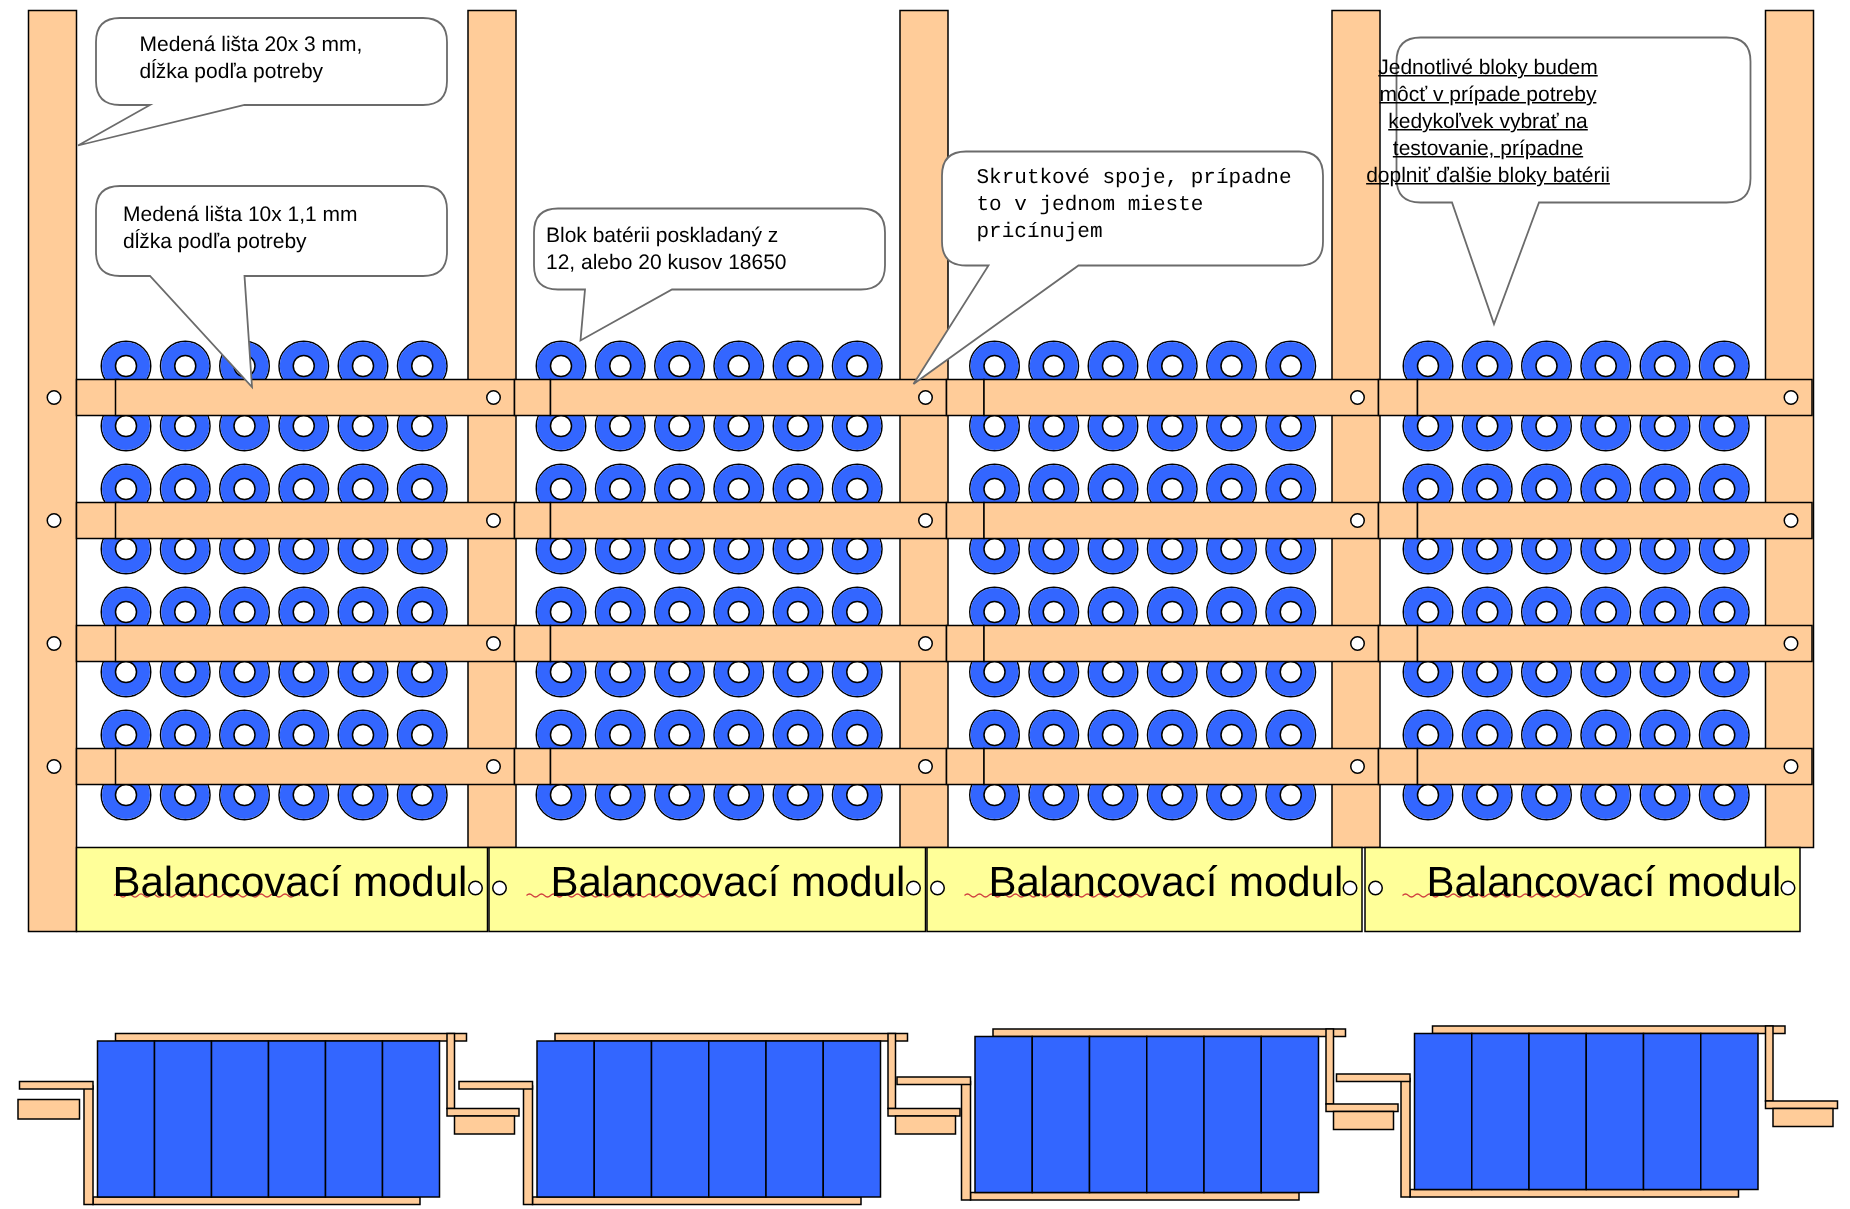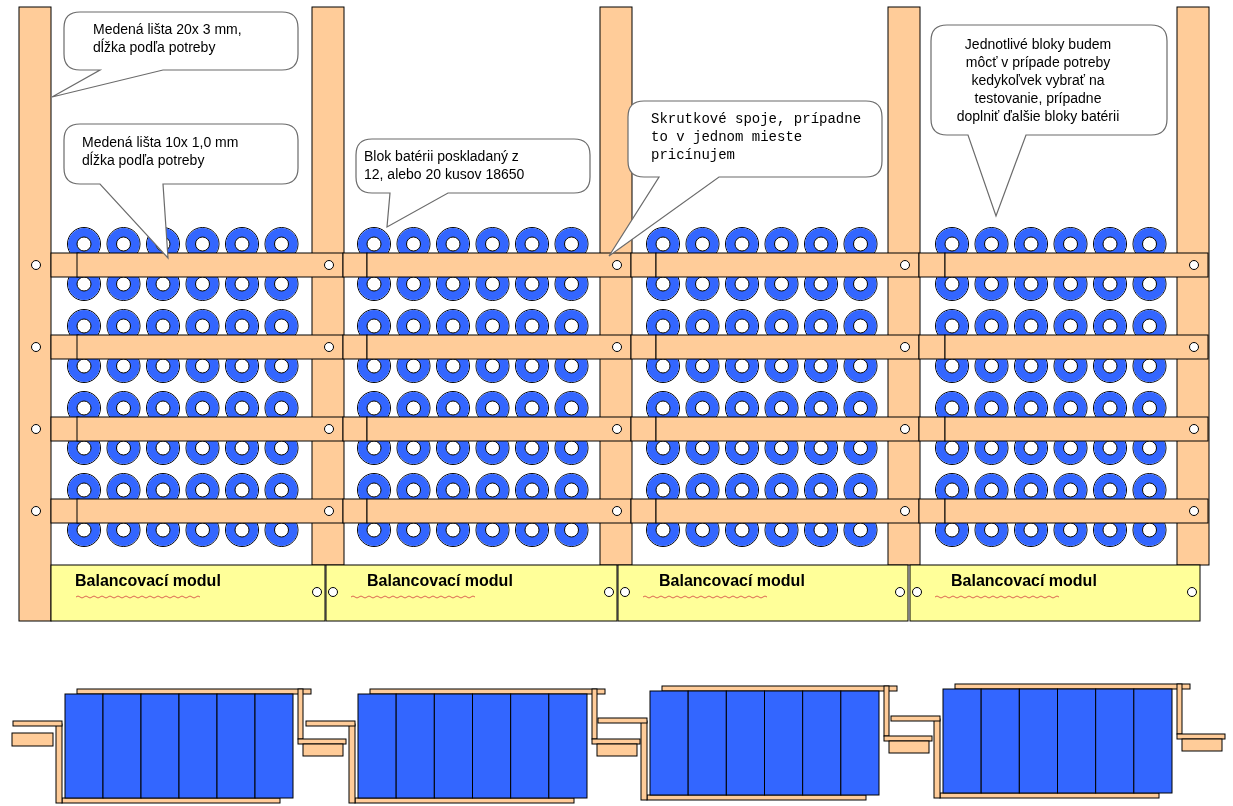--- a/index.html
+++ b/index.html
@@ -1,20 +1,20 @@
 <!DOCTYPE html>
 <html><head>
 <meta charset="utf-8">
 <style>
   html,body{margin:0;padding:0;background:#fff;}
   body{width:1233px;height:806px;overflow:hidden;position:relative;font-family:"Liberation Sans",sans-serif;}
   #stage{position:absolute;left:0;top:0;}
   .callout-text{position:absolute;font-size:14px;line-height:18px;color:#000;font-family:"Liberation Sans",sans-serif;white-space:pre-line;}
   .center{text-align:center;}
-  .module-label{position:absolute;font-size:16px;color:#000;font-family:"Liberation Sans",sans-serif;font-weight:bold;}
+  .module-label{position:absolute;font-size:28px;color:#000;font-family:"Liberation Sans",sans-serif;}
 </style>
 </head>
 <body>
 
 <svg id="stage" width="1233" height="806" viewBox="0 0 1233 806" xmlns="http://www.w3.org/2000/svg">
   <g id="layer-rings">
       <circle cx="84" cy="244" r="16.5" fill="none" stroke="#000000" stroke-width="1"></circle>
       <circle cx="84" cy="244" r="11.5" fill="none" stroke="#3366ff" stroke-width="9"></circle>
       <circle cx="84" cy="244" r="7" fill="#fff" stroke="#000000" stroke-width="1"></circle>
       <circle cx="123.5" cy="244" r="16.5" fill="none" stroke="#000000" stroke-width="1"></circle>
@@ -728,28 +728,28 @@
       <rect x="1019.3333333333334" y="689" width="38.166666666666664" height="104" fill="#3366ff" stroke="#000000" stroke-width="1"></rect>
       <rect x="1057.5" y="689" width="38.166666666666664" height="104" fill="#3366ff" stroke="#000000" stroke-width="1"></rect>
       <rect x="1095.6666666666667" y="689" width="38.166666666666664" height="104" fill="#3366ff" stroke="#000000" stroke-width="1"></rect>
       <rect x="1133.8333333333333" y="689" width="38.166666666666664" height="104" fill="#3366ff" stroke="#000000" stroke-width="1"></rect>
       <rect x="12" y="733" width="41" height="13" fill="#ffcc99" stroke="#000000" stroke-width="1"></rect>
     </g>
 </svg>
 
 <div class="callout-text" style="left:81px;top:20px;margin-left:12px;">Medená lišta 20x 3 mm,
 dĺžka podľa potreby</div>
-<div class="callout-text" style="left:82px;top:133px;">Medená lišta 10x 1,0 mm
+<div class="callout-text" style="left:82px;top:133px;">Medená lišta 10x 1,1 mm
 dĺžka podľa potreby</div>
 <div class="callout-text" style="left:364px;top:147px;">Blok batérii poskladaný z
 12, alebo 20 kusov 18650</div>
 <div class="callout-text" style="left:651px;top:110px;font-family:Liberation Mono, monospace;">Skrutkové spoje, prípadne
 to v jednom mieste
 pricínujem</div>
-<div class="callout-text center" style="left:930px;top:35px;width:216px;">Jednotlivé bloky budem
+<div class="callout-text center" style="left:884px;top:35px;width:216px;text-decoration:underline;">Jednotlivé bloky budem
 môcť v prípade potreby
 kedykoľvek vybrať na
 testovanie, prípadne
 doplniť ďalšie bloky batérii</div>
 
 <div class="module-label" style="left:75px;top:572px;">Balancovací modul</div>
 <div class="module-label" style="left:367px;top:572px;">Balancovací modul</div>
 <div class="module-label" style="left:659px;top:572px;">Balancovací modul</div>
 <div class="module-label" style="left:951px;top:572px;">Balancovací modul</div>
 

